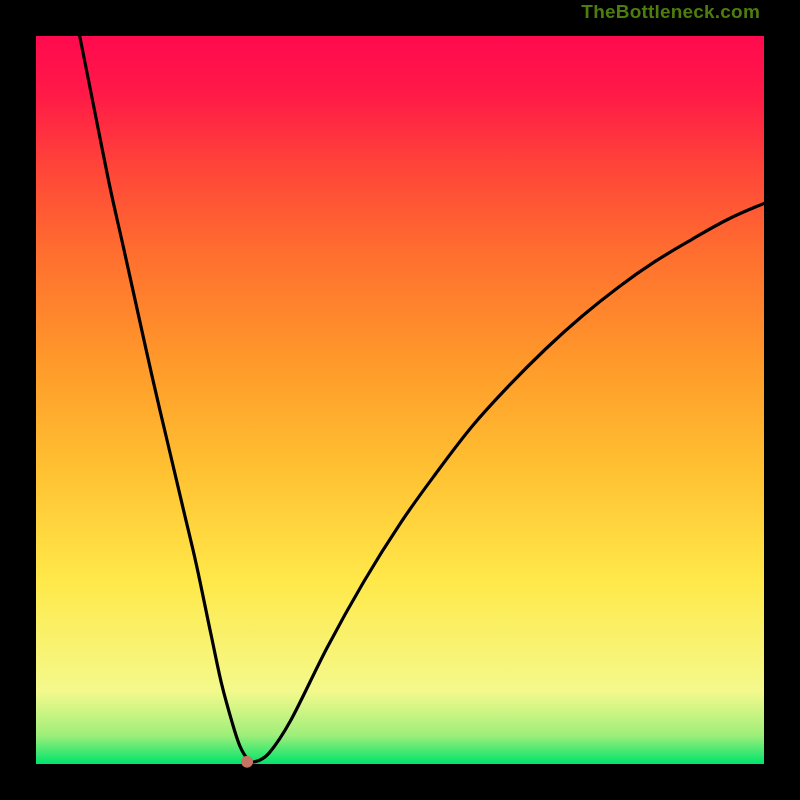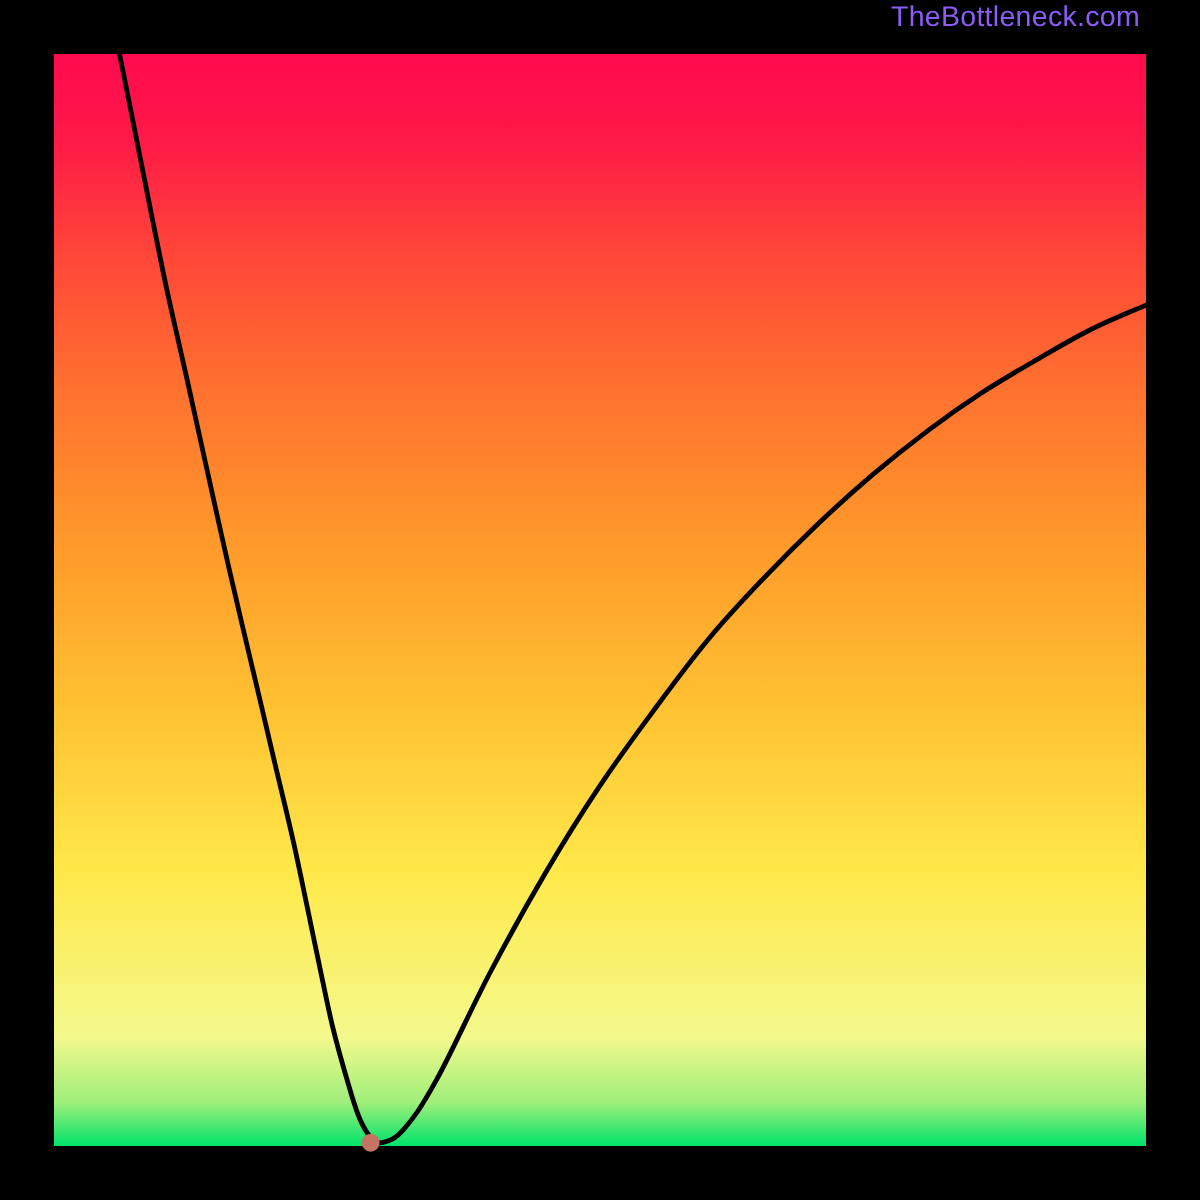--- a/index.html
+++ b/index.html
@@ -35,23 +35,23 @@
       #ff6f2f 70%,
       #ff4539 82%,
       #ff1a47 92%,
       #ff0a4f 100%
     );
   }
   .watermark {
     position: absolute;
     top: 1px;
     right: 40px;
-    color: #8b5cf6;
+    color: #4d7c0f;
     font-size: 19px;
-    font-weight: 400;
+    font-weight: 700;
     letter-spacing: 0.2px;
     z-index: 5;
   }
   svg.curve {
     position: absolute;
     left: 0;
     top: 0;
     width: 728px;
     height: 728px;
     overflow: visible;

